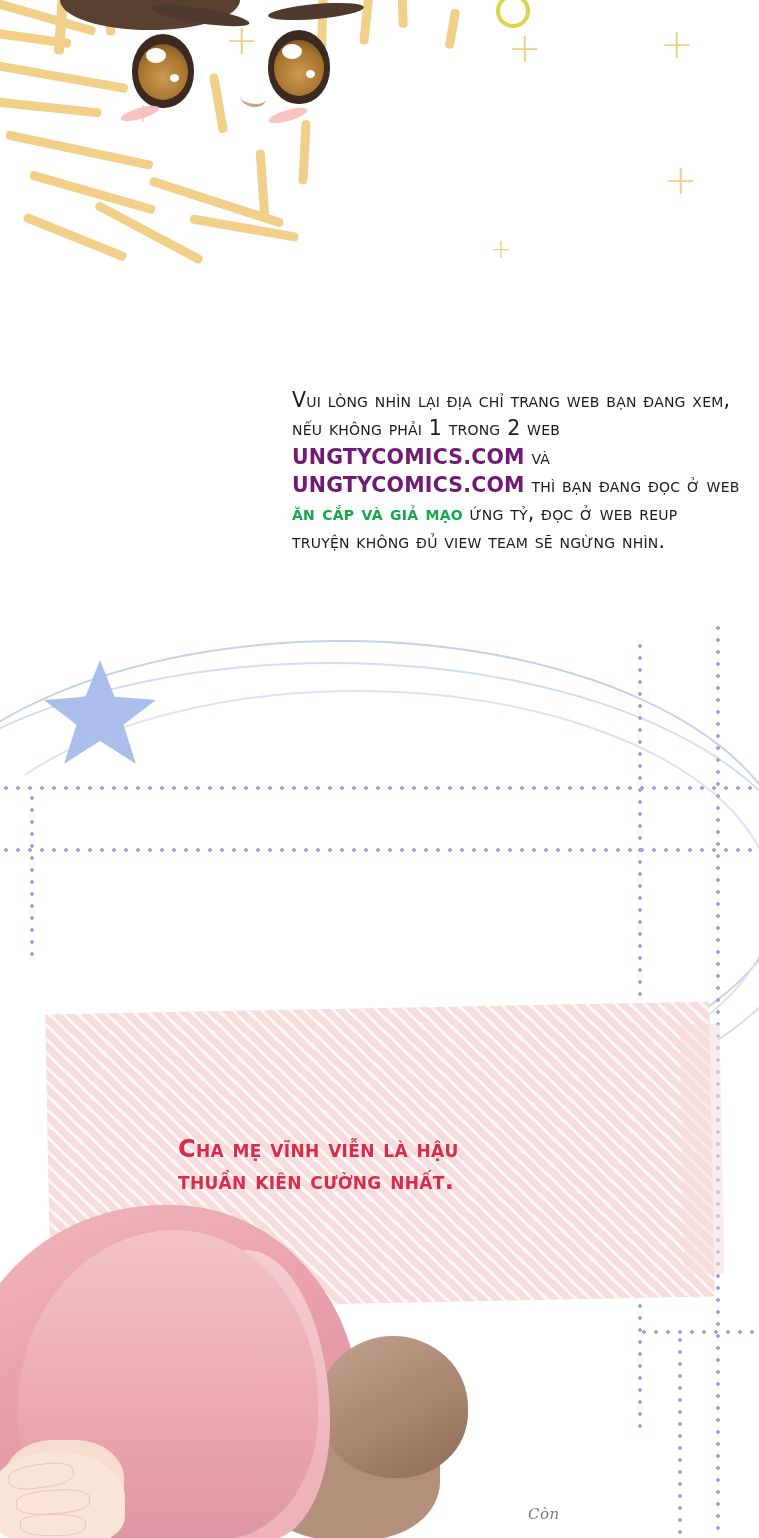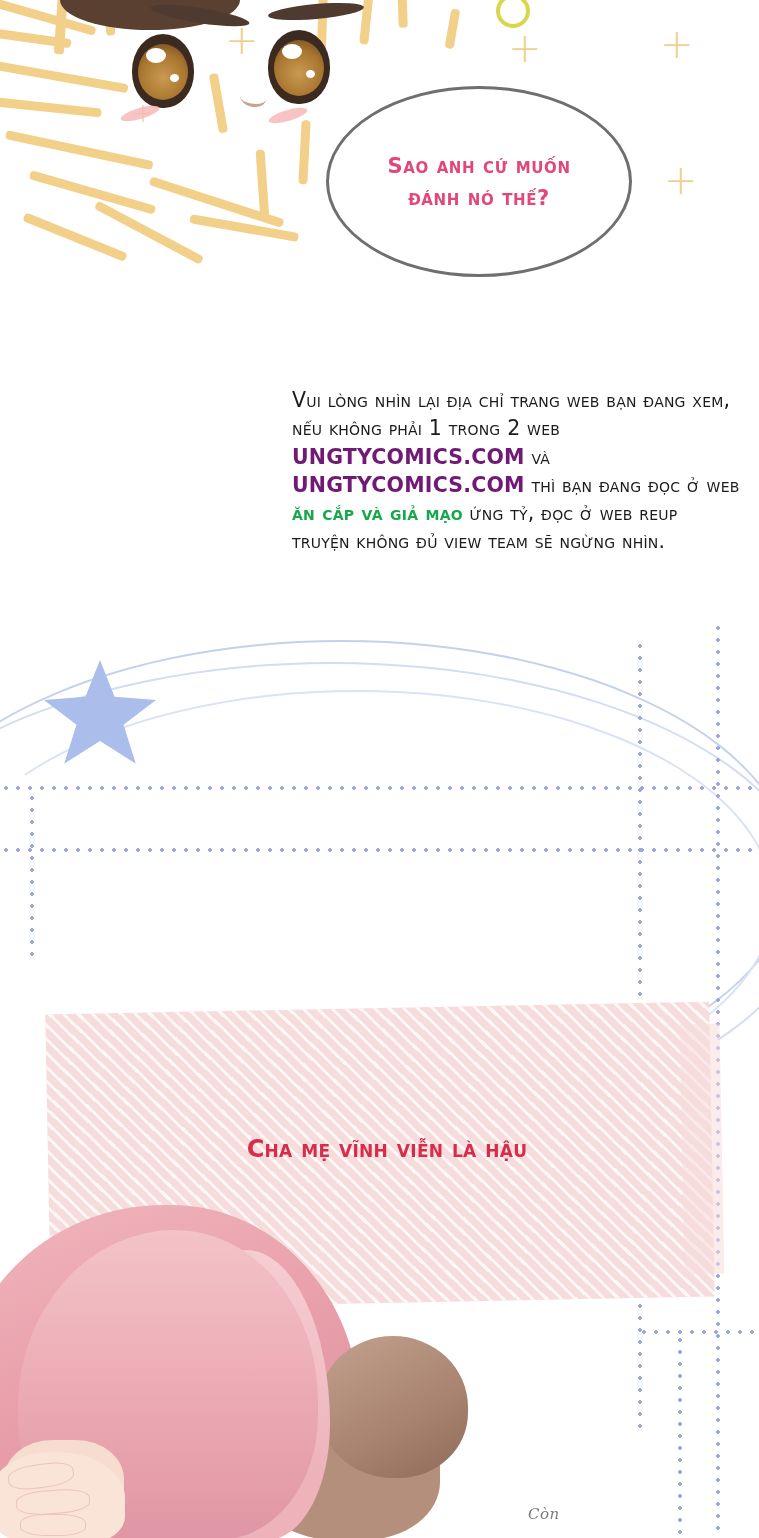--- a/index.html
+++ b/index.html
@@ -206,23 +206,23 @@
     content: "";
     position: absolute;
     right: -10px; top: 22px;
     width: 40px; height: 250px;
     background: #f7dcdc;
     opacity: .55;
   }
 
   #pink-box-text {
     position: absolute;
-    left: 192px; top: 1133px;
+    left: 178px; top: 1133px;
     width: 390px;
-    text-align: center;
+    text-align: left;
   }
   #pink-box-text .line {
     color: #d82c4b;
     font-weight: bold;
     font-size: 24px;
     line-height: 1.35;
     font-variant: small-caps;
     letter-spacing: .3px;
     font-family: "DejaVu Sans", sans-serif;
   }
@@ -343,24 +343,20 @@
     <div class="eye-outer" style="left:268px; top:30px;">
       <div class="eye-iris"></div>
       <div class="eye-high" style="left:14px; top:14px; width:20px; height:15px;"></div>
       <div class="eye-high" style="left:38px; top:40px; width:9px; height:8px;"></div>
     </div>
 
     <div class="blush" style="left:120px; top:108px;"></div>
     <div class="blush" style="left:268px; top:110px;"></div>
     <div class="nose-line" style="left:240px; top:88px;"></div>
 
-    <div id="speech-bubble">
-      <div class="line">Sao anh cứ muốn</div>
-      <div class="line">đánh nó thế?</div>
-    </div>
   </div>
 
   <div id="notice">
     <p>
       <span>Vui lòng nhìn lại địa chỉ trang web bạn đang xem, nếu không phải 1 trong 2 web </span><span class="red">UNGTYCOMICS.COM</span><span> và </span><span class="red">UNGTYCOMICS.COM</span><span> thì bạn đang đọc ở web </span><span class="green">ăn cắp và giả mạo</span><span> ứng tỷ, đọc ở web reup truyện không đủ view team sẽ ngừng nhìn.</span>
     </p>
   </div>
 
   <div id="panel-mid"></div>
 
@@ -376,20 +372,21 @@
   <div class="dot-line-v" style="left:716px; top:622px; height:916px;"></div>
   <div class="dot-line-h" style="left:638px; top:1330px; width:121px;"></div>
 
   <div id="blue-star"></div>
 
 
   <div id="pink-box"></div>
 
   <div id="pink-box-text">
     <div class="line">Cha mẹ vĩnh viễn là hậu</div>
+    <div class="line">thuần kiên cường nhất.</div>
   </div>
 
   <div id="hair-main"></div>
   <div id="bun-shadow"></div>
   <div id="bun"></div>
   <div id="hair-strand-a"></div>
   <div id="hair-front"></div>
   <div id="neck"></div>
   <div id="hand">
     <div class="finger" style="left:18px; top:12px; width:64px; height:22px; transform:rotate(-8deg);"></div>

